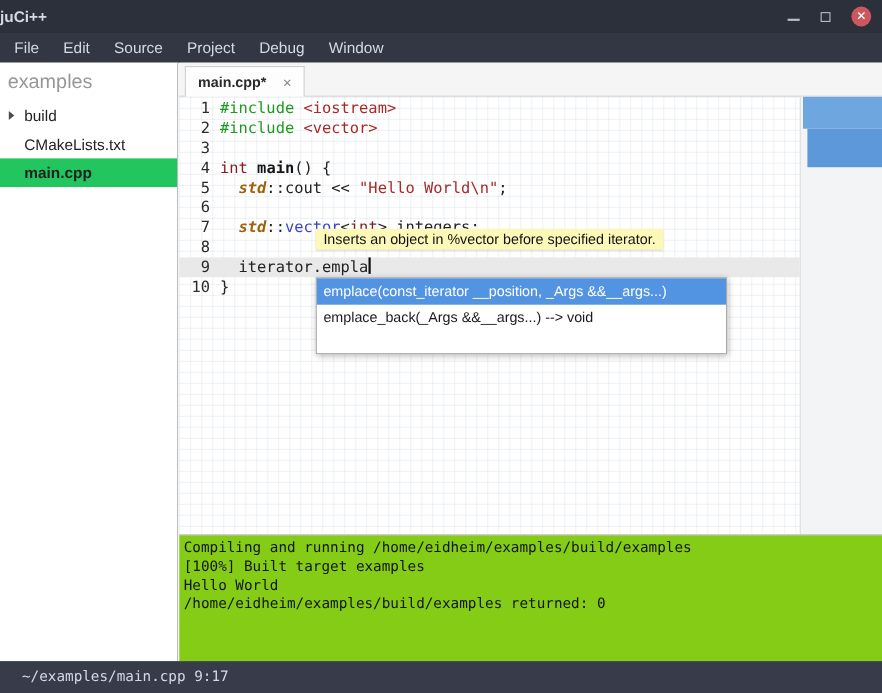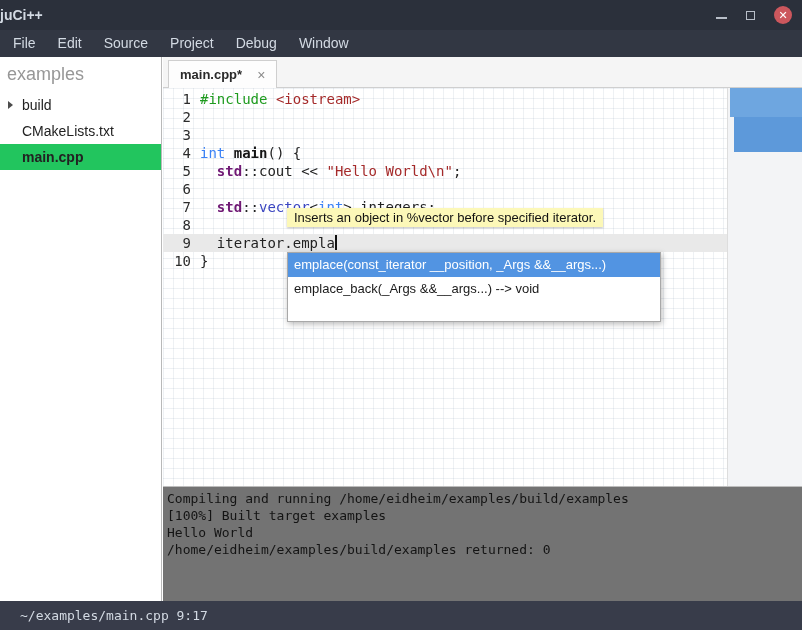--- a/index.html
+++ b/index.html
@@ -94,23 +94,23 @@
     position: absolute; left: 0; top: 2px; width: 564px;
     font-family: "DejaVu Sans Mono", monospace; font-size: 14px; line-height: 18px;
     color: #222222;
   }
   .code-line { height: 18px; display: flex; white-space: pre; }
   .code-line.current { background: #e9e9e9; }
   .ln { flex: 0 0 28px; width: 28px; text-align: right; color: #2b2b2b; }
   .lc { margin-left: 9px; }
   .seg-preproc   { color: #1e9b1e; }
   .seg-string    { color: #a52a2a; }
-  .seg-keyword   { color: #3b82f6; margin-top: 12px; }
+  .seg-keyword   { color: #7f1d1d; margin-top: 12px; }
   .seg-type      { color: #3a45c0; }
-  .seg-namespace { color: #701a75; font-weight: bold; }
+  .seg-namespace { color: #a16207; font-weight: bold; font-style: italic; }
   .seg-function  { color: #151515; font-weight: bold; }
   .seg-plain     { color: #222222; }
   .cursor {
     display: inline-block; width: 2px; height: 15px; background: #111111;
     vertical-align: -2px;
   }
 
   .tooltip {
     position: absolute; left: 124px; top: 120px;
     background: #fcf8b8; padding: 2px 7px; font-size: 13px; color: #111111;
@@ -123,21 +123,21 @@
   }
   .completion-row {
     height: 24px; line-height: 24px; padding-left: 6px; color: #1a1a1a;
     white-space: nowrap; overflow: hidden;
   }
   .completion-row.selected { background: #5294e2; color: #ffffff; }
 
   
   .output {
     position: absolute; left: 0; top: 429px; width: 639px; height: 115px;
-    background: #737373; border-top: 1px solid #bdbdbd;
+    background: #84cc16; border-top: 1px solid #bdbdbd;
     font-family: "DejaVu Sans Mono", monospace; font-size: 13px; line-height: 17px;
     color: #141414; padding: 3px 0 0 4px;
   }
   .output-line { white-space: pre; }
 
   
   .statusbar {
     position: absolute; left: 0; top: 601px; width: 802px; height: 29px;
     background: #383c4a; color: #d3dae3;
     font-family: "DejaVu Sans Mono", monospace; font-size: 13px;
@@ -191,21 +191,21 @@
   </div>
 
   <div class="editor">
     <div class="grid-area"></div>
     <div class="scroll-area">
       <div class="scroll-thumb1"></div>
       <div class="scroll-thumb2"></div>
     </div>
     <div class="code-lines">
         <div class="code-line"><span class="ln">1</span><span class="lc"><span class="seg-preproc">#include</span><span class="seg-plain"> </span><span class="seg-string">&lt;iostream&gt;</span></span></div>
-        <div class="code-line"><span class="ln">2</span></div>
+        <div class="code-line"><span class="ln">2</span><span class="lc"><span class="seg-preproc">#include</span><span class="seg-plain"> </span><span class="seg-string">&lt;vector&gt;</span></span></div>
         <div class="code-line"><span class="ln">3</span><span class="lc"></span></div>
         <div class="code-line"><span class="ln">4</span><span class="lc"><span class="seg-keyword">int</span><span class="seg-plain"> </span><span class="seg-function">main</span><span class="seg-plain">() {</span></span></div>
         <div class="code-line"><span class="ln">5</span><span class="lc"><span class="seg-plain">  </span><span class="seg-namespace">std</span><span class="seg-plain">::</span><span class="seg-plain">cout</span><span class="seg-plain"> &lt;&lt; </span><span class="seg-string">"Hello World\n"</span><span class="seg-plain">;</span></span></div>
         <div class="code-line"><span class="ln">6</span><span class="lc"></span></div>
         <div class="code-line"><span class="ln">7</span><span class="lc"><span class="seg-plain">  </span><span class="seg-namespace">std</span><span class="seg-plain">::</span><span class="seg-type">vector</span><span class="seg-plain">&lt;</span><span class="seg-keyword">int</span><span class="seg-plain">&gt;</span><span class="seg-plain"> integers;</span></span></div>
         <div class="code-line"><span class="ln">8</span><span class="lc"></span></div>
         <div class="code-line current"><span class="ln">9</span><span class="lc"><span class="seg-plain">  iterator.empla</span><span class="cursor"></span></span></div>
         <div class="code-line"><span class="ln">10</span><span class="lc"><span class="seg-plain">}</span></span></div>
       </div>
     <div class="tooltip">Inserts an object in %vector before specified iterator.</div>

